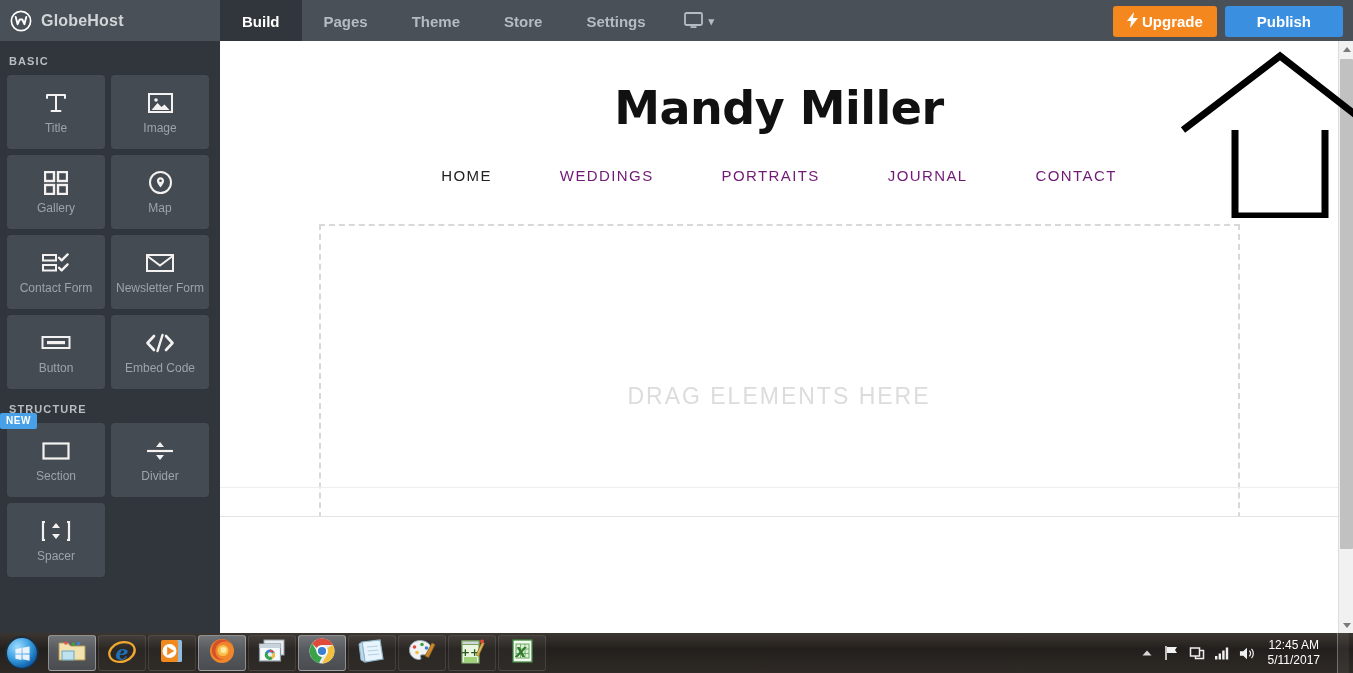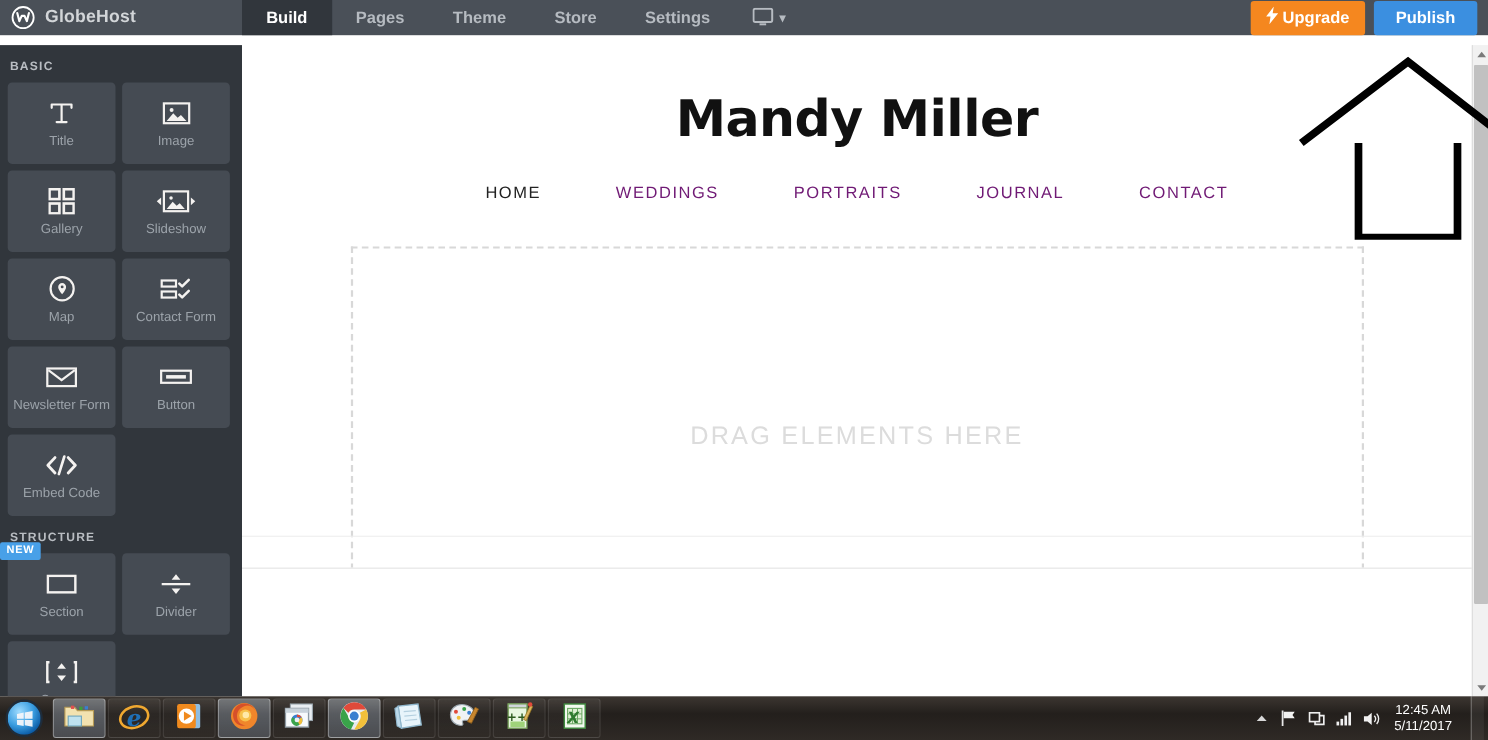--- a/index.html
+++ b/index.html
@@ -6,21 +6,21 @@
   html, body {
     width: 1353px; height: 673px;
     overflow: hidden;
     font-family: "Liberation Sans", sans-serif;
     background: #fff;
   }
   #app { position: relative; width: 1353px; height: 673px; }
 
   
   .topbar {
-    position: absolute; top: 0; left: 0; width: 1353px; height: 32px;
+    position: absolute; top: 0; left: 0; width: 1353px; height: 42px;
     background: #4a5058;
     display: flex; align-items: stretch;
   }
   .brand {
     display: flex; align-items: center; gap: 9px;
     padding-left: 10px; width: 220px;
   }
   .brand-logo {
     width: 22px; height: 22px; color: #fff;
     display: flex; align-items: center; justify-content: center;
@@ -44,21 +44,21 @@
     gap: 8px; padding-right: 10px;
   }
   .btn-upgrade {
     background: #f5871f; color: #fff; font-size: 15px; font-weight: bold;
     height: 31px; padding: 0 14px; border-radius: 3px; border: none;
     display: flex; align-items: center; gap: 4px; cursor: pointer;
     font-family: "Liberation Sans", sans-serif;
   }
   .btn-publish {
     background: #3b8fe0; color: #fff; font-size: 15px; font-weight: bold;
-    height: 31px; padding: 0 20px; border-radius: 3px; border: none;
+    height: 31px; padding: 0 32px; border-radius: 3px; border: none;
     cursor: pointer; font-family: "Liberation Sans", sans-serif;
   }
 
   
   .sidebar {
     position: absolute; top: 41px; left: 0; width: 220px; height: 592px;
     background: #31363c; overflow: hidden;
   }
   .section-label {
     color: #b9bdc2; font-size: 11px; font-weight: bold;
@@ -280,32 +280,20 @@
             <svg width="24" height="24" viewBox="0 0 24 24">
               <rect x="1" y="1" width="9" height="9" fill="none" stroke="#f4f2f0" stroke-width="2.4"></rect>
               <rect x="14" y="1" width="9" height="9" fill="none" stroke="#f4f2f0" stroke-width="2.4"></rect>
               <rect x="1" y="14" width="9" height="9" fill="none" stroke="#f4f2f0" stroke-width="2.4"></rect>
               <rect x="14" y="14" width="9" height="9" fill="none" stroke="#f4f2f0" stroke-width="2.4"></rect>
             </svg>
           </span>
           <span class="tile-label">Gallery</span>
         </div>
 
-        <div class="tile">
-          <span class="tile-icon">
-            <svg width="36" height="22" viewBox="0 0 36 22">
-              <rect x="7" y="2" width="22" height="18" fill="none" stroke="#f4f2f0" stroke-width="2"></rect>
-              <circle cx="13.5" cy="8" r="1.6" fill="#f4f2f0"></circle>
-              <path d="M9.5 18l5.5-6.5 3.6 3.6 2.8-2.3 4.6 5.2z" fill="#f4f2f0"></path>
-              <polygon points="4.5,7.5 4.5,14.5 0.5,11" fill="#f4f2f0"></polygon>
-              <polygon points="31.5,7.5 31.5,14.5 35.5,11" fill="#f4f2f0"></polygon>
-            </svg>
-          </span>
-          <span class="tile-label">Slideshow</span>
-        </div>
 
         <div class="tile">
           <span class="tile-icon">
             <svg width="25" height="25" viewBox="0 0 25 25">
               <circle cx="12.5" cy="12.5" r="10.5" fill="none" stroke="#f4f2f0" stroke-width="2"></circle>
               <path d="M12.5 7.2c-2 0-3.6 1.6-3.6 3.6 0 2.6 3.6 6.6 3.6 6.6s3.6-4 3.6-6.6c0-2-1.6-3.6-3.6-3.6z" fill="#f4f2f0"></path>
               <circle cx="12.5" cy="10.8" r="1.3" fill="#454b53"></circle>
             </svg>
           </span>
           <span class="tile-label">Map</span>

